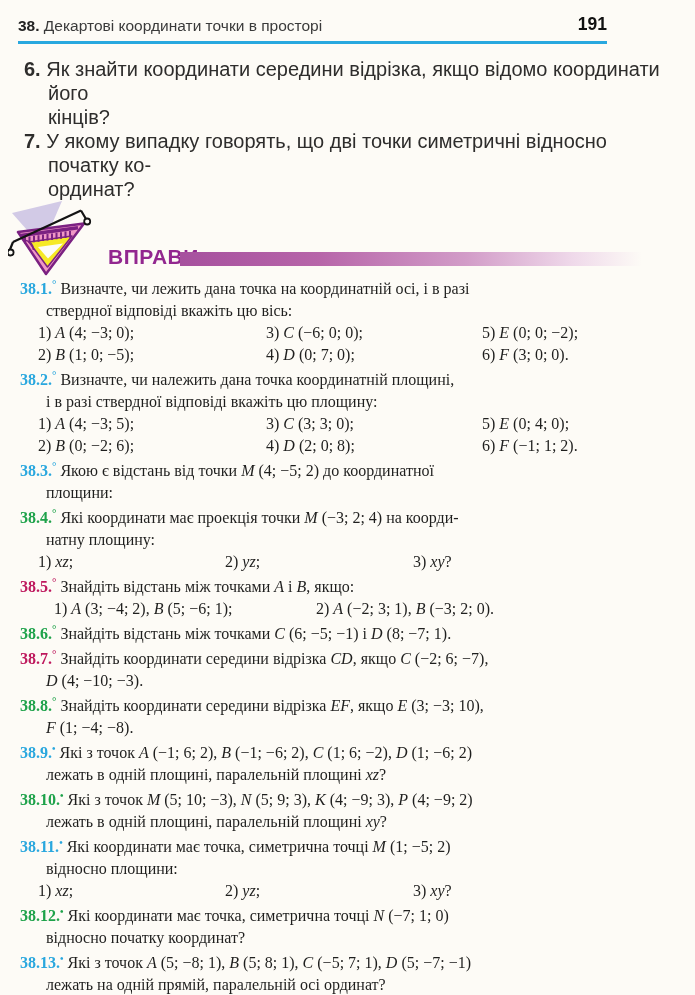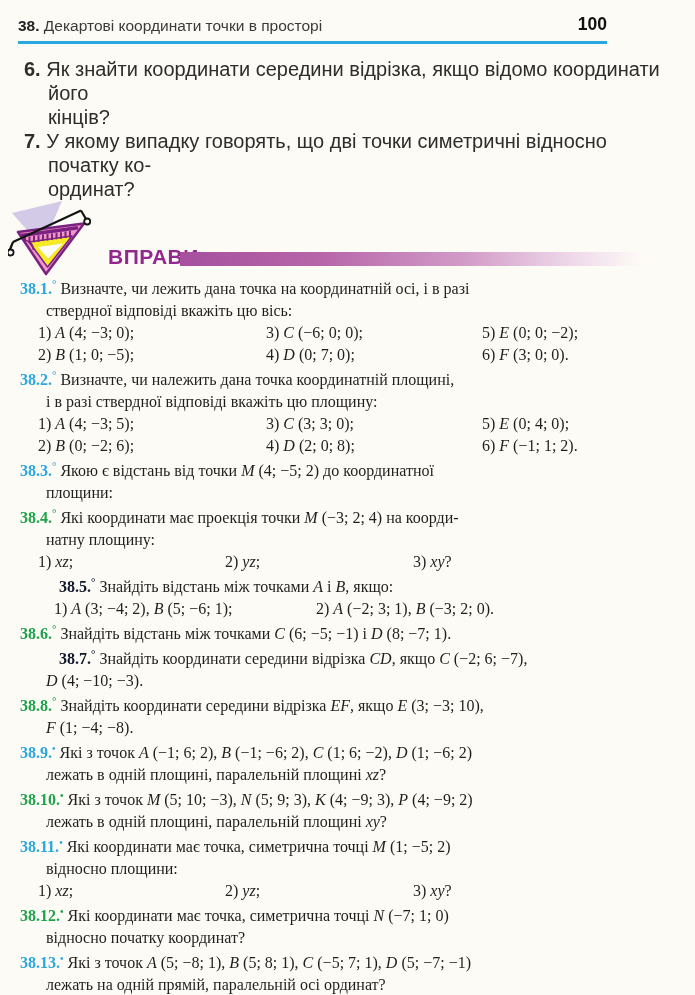--- a/index.html
+++ b/index.html
@@ -31,38 +31,38 @@
   .banner .bar{position:absolute;left:180px;bottom:9px;width:462px;height:14px;
                background:linear-gradient(90deg,var(--barstart,#a6509e) 0%,#b765a9 30%,
                           #d29cc8 62%,#efd9ea 85%,rgba(255,255,255,0) 100%);}
 
   
   .problems{margin:3px 0 0 20px;width:660px;font-size:16px;line-height:22px;}
   .problem{padding-left:26px;text-indent:-26px;margin-bottom:3px;}
   .pnum{font-weight:bold;white-space:nowrap;}
   .c-blue{color:var(--blue,#29a7de);}
   .c-green{color:var(--green,#1ea24a);}
-  .c-black{color:#0f172a;margin-left:39px;}
+  .c-black{color:#be185d;}
   sup.mark{line-height:0;}
   sup.mark.deg{font-size:11px;}
   sup.mark.dot{font-size:10px;}
   .problem i{font-style:italic;}
   .items{display:grid;text-indent:0;line-height:22px;}
   .items.coords6{grid-template-columns:228px 216px 1fr;margin-left:-8px;}
   .items.plane3{grid-template-columns:187px 188px 1fr;margin-left:-8px;}
   .items.pair2{grid-template-columns:262px 1fr;margin-left:8px;}
 </style>
 </head>
 <body>
 
 <div class="page">
 
   <div class="header">
     <span class="mid"><b class="no">38.</b><span> Декартові координати точки в просторі</span></span>
-    <span class="pageno">100</span>
+    <span class="pageno">191</span>
   </div>
 
   <div class="questions">
       <div class="question"><b>6.</b> <span>Як знайти координати середини відрізка, якщо відомо координати його<br>кінців?</span></div>
       <div class="question"><b>7.</b> <span>У якому випадку говорять, що дві точки симетричні відносно початку ко-<br>ординат?</span></div>
     </div>
 
   <div class="banner">
     <svg width="92" height="84" viewBox="0 0 92 84">
       <polygon points="4,16 54,4 34,50" fill="#cdc4e4" opacity="0.9"></polygon>

